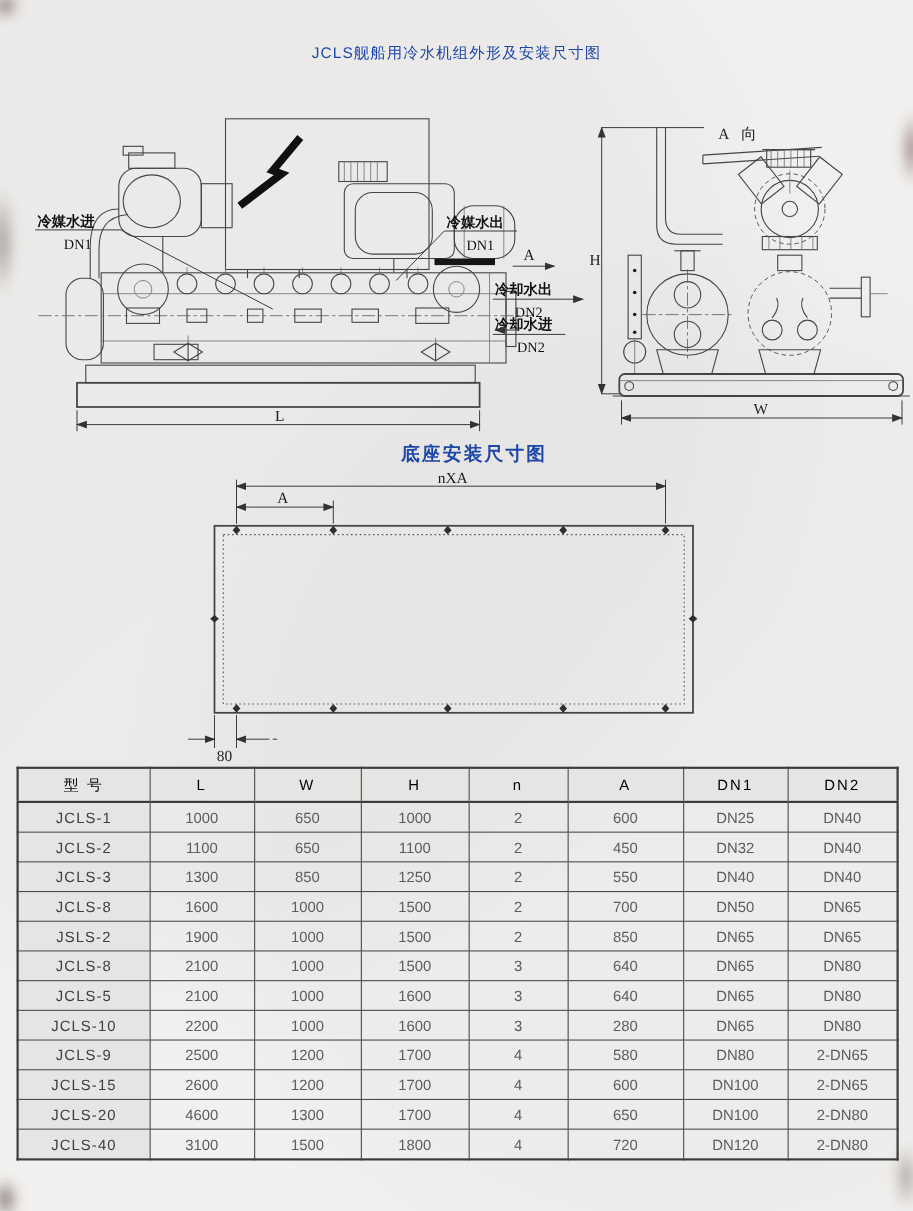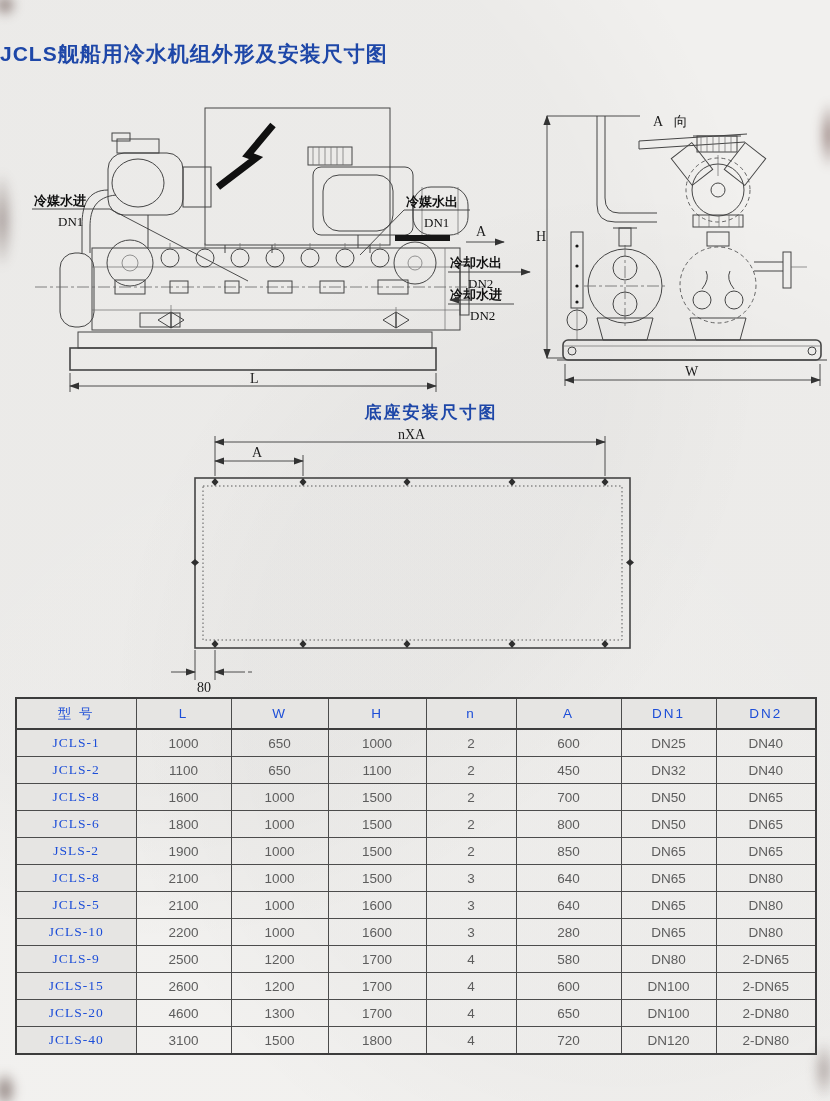--- a/index.html
+++ b/index.html
@@ -9,22 +9,22 @@
     background:#f1f0ee;
     background-image:
       radial-gradient(circle at 18% 30%, rgba(0,0,0,0.025) 0 45%, transparent 60%),
       radial-gradient(circle at 75% 64%, rgba(0,0,0,0.02) 0 40%, transparent 55%),
       radial-gradient(circle at 45% 85%, rgba(255,255,255,0.05) 0 40%, transparent 60%);
     overflow:hidden;
     font-family:"Liberation Sans", sans-serif;
   }
   .smudge{position:absolute;filter:blur(5px);pointer-events:none;}
   .title{
-    position:absolute;top:40px;left:0;right:0;
-    font-size:21px;font-weight:bold;letter-spacing:1px;color:#1e47a8;
+    position:absolute;top:40px;left:0;right:0;text-align:center;
+    font-size:14px;font-weight:normal;letter-spacing:1px;color:#1e47a8;
   }
   .subtitle{
     position:absolute;top:401px;left:0;right:0;text-align:center;
     font-size:17px;font-weight:bold;letter-spacing:2px;color:#1e47a8;
     transform:translateX(16px);
   }
   svg{position:absolute;overflow:visible;}
   svg .ln{stroke:#454545;fill:none;stroke-width:1;}
   svg .ln2{stroke:#454545;fill:none;stroke-width:1.6;}
   svg .thin{stroke:#6a6a6a;fill:none;stroke-width:0.7;}
@@ -39,22 +39,22 @@
   #spec-table{
     position:absolute;left:15px;top:697px;width:800px;
     border-collapse:collapse;table-layout:fixed;
     font-size:13.5px;color:#5d5d5d;
   }
   #spec-table th,#spec-table td{
     border:1px solid #4c4c4c;text-align:center;padding:0;height:26px;
     font-weight:normal;overflow:hidden;white-space:nowrap;
   }
   #spec-table{border:2px solid #3c3c3c;}
-  #spec-table thead th{height:29px;background:#e6e5e3;color:#1d4ed8;letter-spacing:2px;border-bottom:2px solid #3c3c3c;}
-  #spec-table td.model{background:#e6e5e3;color:#1d4ed8;letter-spacing:1px;font-family:Liberation Serif, serif;}
+  #spec-table thead th{height:29px;background:#e6e5e3;color:#000000;letter-spacing:2px;border-bottom:2px solid #3c3c3c;}
+  #spec-table td.model{background:#e6e5e3;color:#404040;letter-spacing:1px;}
 </style>
 </head>
 <body>
 
 <div id="page">
 
   <div class="smudge" style="left:-8px;top:-8px;width:26px;height:26px;background:radial-gradient(rgba(60,30,25,0.55),transparent 70%);"></div>
   <div class="smudge" style="left:818px;top:100px;width:22px;height:70px;background:radial-gradient(rgba(70,30,25,0.5),transparent 70%);"></div>
   <div class="smudge" style="left:-10px;top:170px;width:24px;height:100px;background:radial-gradient(rgba(60,35,30,0.4),transparent 70%);"></div>
   <div class="smudge" style="left:-8px;top:1070px;width:26px;height:40px;background:radial-gradient(rgba(50,25,20,0.55),transparent 70%);"></div>
@@ -341,36 +341,36 @@
           <td class="model">JCLS-2</td>
           <td>1100</td>
           <td>650</td>
           <td>1100</td>
           <td>2</td>
           <td>450</td>
           <td>DN32</td>
           <td>DN40</td>
         </tr>
         <tr>
+          <td class="model">JCLS-3</td>
+          <td>1300</td>
+          <td>850</td>
+          <td>1250</td>
+          <td>2</td>
+          <td>550</td>
+          <td>DN40</td>
+          <td>DN40</td>
+        </tr>
+        <tr>
           <td class="model">JCLS-8</td>
           <td>1600</td>
           <td>1000</td>
           <td>1500</td>
           <td>2</td>
           <td>700</td>
-          <td>DN50</td>
-          <td>DN65</td>
-        </tr>
-        <tr>
-          <td class="model">JCLS-6</td>
-          <td>1800</td>
-          <td>1000</td>
-          <td>1500</td>
-          <td>2</td>
-          <td>800</td>
           <td>DN50</td>
           <td>DN65</td>
         </tr>
         <tr>
           <td class="model">JSLS-2</td>
           <td>1900</td>
           <td>1000</td>
           <td>1500</td>
           <td>2</td>
           <td>850</td>

